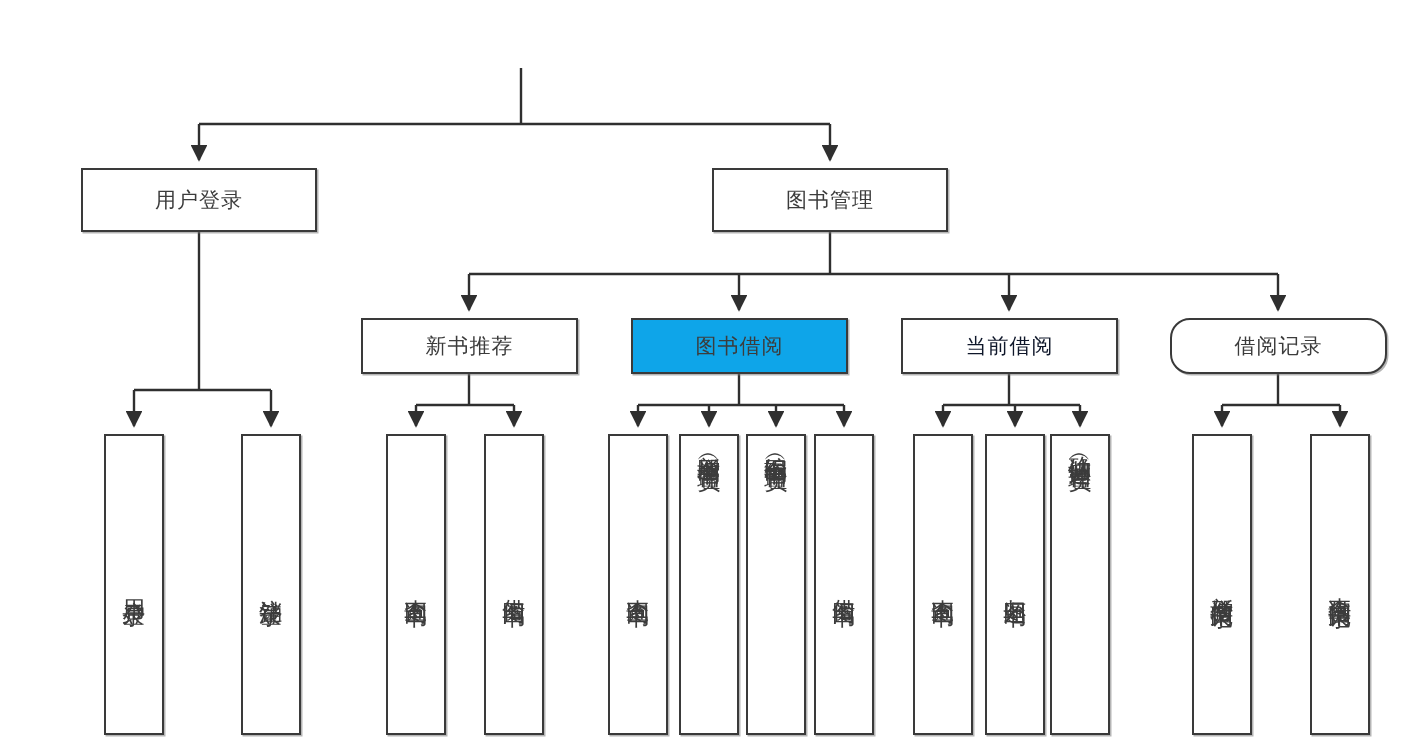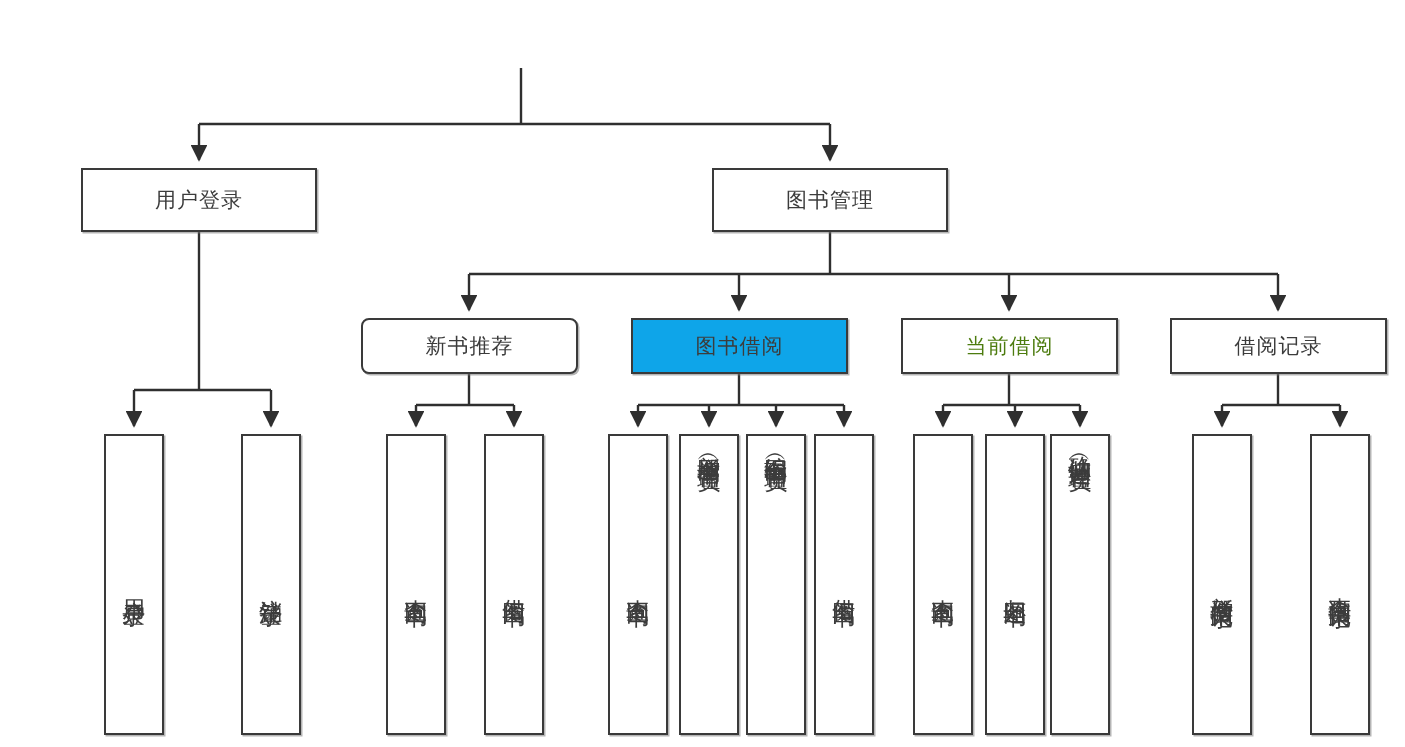--- a/index.html
+++ b/index.html
@@ -134,30 +134,30 @@
   </svg>
 
 
   <div class="node level2" style="left: 81px; top: 168px; width: 236px; height: 64px; border-color: rgb(58, 58, 58); background: rgb(255, 255, 255);">
     <span class="node-label" style="color: rgb(60, 60, 60);">用户登录</span>
   </div>
   <div class="node level2" style="left: 712px; top: 168px; width: 236px; height: 64px; border-color: rgb(58, 58, 58); background: rgb(255, 255, 255);">
     <span class="node-label" style="color: rgb(60, 60, 60);">图书管理</span>
   </div>
 
-  <div class="node level3" style="left: 361px; top: 318px; width: 217px; height: 56px; border-color: rgb(58, 58, 58); background: rgb(255, 255, 255); border-radius: 8px;">
+  <div class="node level3" style="left: 361px; top: 318px; width: 217px; height: 56px; border-color: rgb(58, 58, 58); background: rgb(255, 255, 255);">
     <span class="node-label" style="color: rgb(60, 60, 60);">新书推荐</span>
   </div>
   <div class="node level3" style="left: 631px; top: 318px; width: 217px; height: 56px; border-color: rgb(58, 58, 58); background: #0ea5e9;">
     <span class="node-label" style="color: rgb(60, 60, 60);">图书借阅</span>
   </div>
   <div class="node level3" style="left: 901px; top: 318px; width: 217px; height: 56px; border-color: rgb(58, 58, 58); background: rgb(255, 255, 255);">
-    <span class="node-label" style="color: #4d7c0f;">当前借阅</span>
-  </div>
-  <div class="node level3" style="left: 1170px; top: 318px; width: 217px; height: 56px; border-color: rgb(58, 58, 58); background: rgb(255, 255, 255);">
+    <span class="node-label" style="color: #0f172a;">当前借阅</span>
+  </div>
+  <div class="node level3" style="left: 1170px; top: 318px; width: 217px; height: 56px; border-color: rgb(58, 58, 58); background: rgb(255, 255, 255); border-radius: 20px;">
     <span class="node-label" style="color: rgb(60, 60, 60);">借阅记录</span>
   </div>
 
   <div class="node leaf v-mid" style="left: 104px; top: 434px; width: 60px; height: 301px; border-color: rgb(58, 58, 58); background: rgb(255, 255, 255);">
     <span class="node-label" style="color: rgb(60, 60, 60);">用户登录</span>
   </div>
   <div class="node leaf v-mid" style="left: 241px; top: 434px; width: 60px; height: 301px; border-color: rgb(58, 58, 58); background: rgb(255, 255, 255);">
     <span class="node-label" style="color: rgb(60, 60, 60);">注销登录</span>
   </div>
   <div class="node leaf v-mid" style="left: 386px; top: 434px; width: 60px; height: 301px; border-color: rgb(58, 58, 58); background: rgb(255, 255, 255);">

